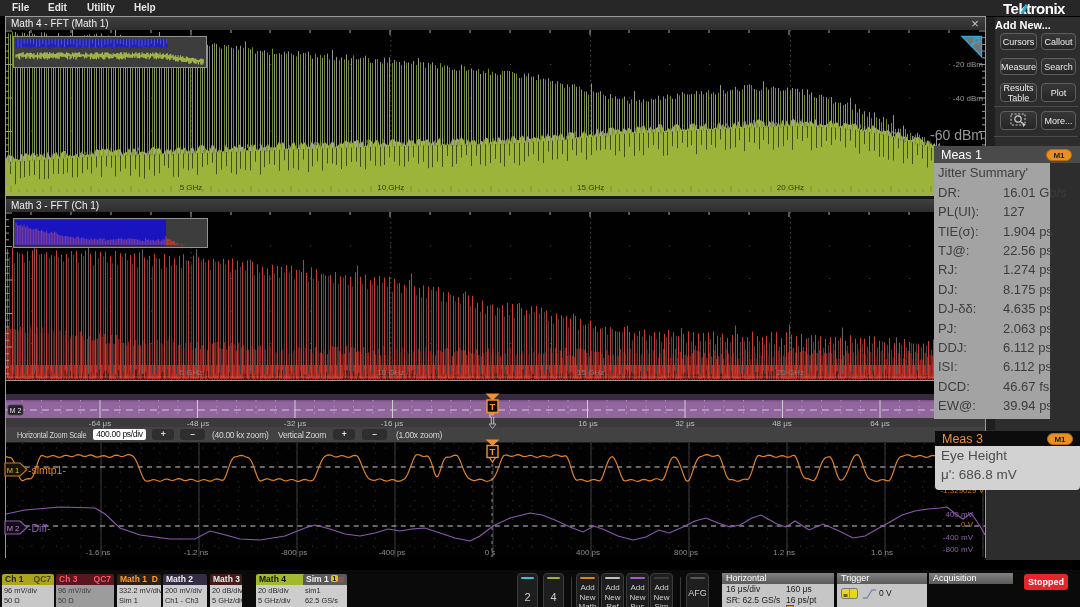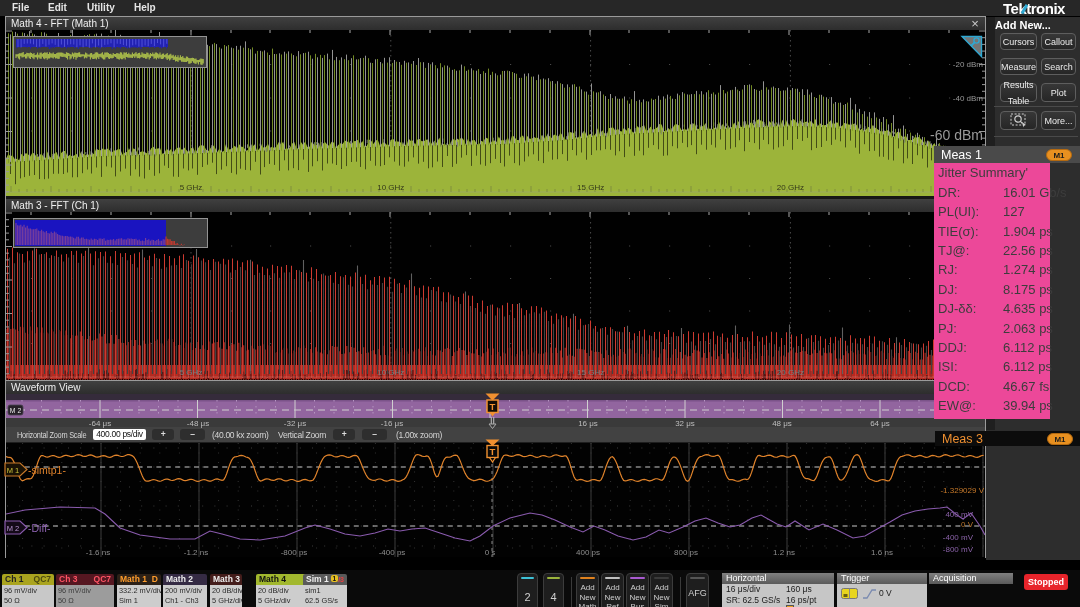--- a/index.html
+++ b/index.html
@@ -33,21 +33,21 @@
 
 <div class="abs" style="left:986px;top:17px;width:9px;height:413px;background:#1f1f1f"></div>
 <div class="abs" style="left:986px;top:430px;width:9px;height:130px;background:#2d2d2d"></div>
 <div class="abs" style="left:995px;top:17px;width:85px;height:543px;background:#2d2d2d;">
   <div class="abs" style="left:0;width:85px;top:2px;color:#fff;font-size:11px;font-weight:bold;">Add New...</div>
 </div>
 <div class="btn" style="left:1000px;top:33px;width:37px;height:17px">Cursors</div>
 <div class="btn" style="left:1041px;top:33px;width:35px;height:17px">Callout</div>
 <div class="btn" style="left:1000px;top:58px;width:37px;height:17px">Measure</div>
 <div class="btn" style="left:1041px;top:58px;width:35px;height:17px">Search</div>
-<div class="btn" style="left:1000px;top:83px;width:37px;height:19px;font-size:9px;line-height:16px;">Results<br>Table</div>
+<div class="btn" style="left:1000px;top:83px;width:37px;height:19px;font-size:9px;line-height:10px;">Results<br>Table</div>
 <div class="btn" style="left:1041px;top:83px;width:35px;height:19px">Plot</div>
 <div class="abs" style="left:994px;top:106px;width:84px;height:1px;background:#4a4a4a"></div>
 <div class="btn" style="left:1000px;top:111px;width:37px;height:19px">
 <svg width="18" height="15" viewBox="0 0 18 15">
       <rect x="1" y="1" width="14" height="11" fill="none" stroke="#cfcfcf" stroke-width="1" stroke-dasharray="2,1.6"></rect>
       <circle cx="8" cy="6" r="3.2" fill="none" stroke="#cfcfcf" stroke-width="1.2"></circle>
       <line x1="10.2" y1="8.2" x2="12.5" y2="10.5" stroke="#cfcfcf" stroke-width="1.2"></line>
       <path d="M12 9l4 3-2 .4-.6 2z" fill="#cfcfcf"></path>
     </svg>
 </div>
@@ -102,21 +102,20 @@
         <path d="M25 0v3 M65 0v3 M105 0v3 M145 0v3 M185 0v5 M225 0v3 M264 0v3 M304 0v3 M344 0v3 M384 0v5 M424 0v3 M464 0v3 M504 0v3 M544 0v3 M584 0v5 M623 0v3 M663 0v3 M703 0v3 M743 0v3 M783 0v5 M823 0v3 M863 0v3 M903 0v3 M943 0v3" stroke="#aaa" stroke-width="1" fill="none"></path>
         <line x1="0" y1="165" x2="979" y2="165" stroke="#c87a72" stroke-width="1" opacity="0.55"></line>
         <path d="M5 165v-6 M13 165v-3 M21 165v-3 M29 165v-3 M37 165v-3 M45 165v-6 M53 165v-3 M61 165v-3 M69 165v-3 M77 165v-3 M85 165v-6 M93 165v-3 M101 165v-3 M109 165v-3 M117 165v-3 M125 165v-6 M133 165v-3 M141 165v-3 M149 165v-3 M157 165v-3 M165 165v-6 M173 165v-3 M181 165v-3 M189 165v-3 M197 165v-3 M205 165v-6 M213 165v-3 M221 165v-3 M229 165v-3 M237 165v-3 M245 165v-6 M253 165v-3 M261 165v-3 M269 165v-3 M277 165v-3 M285 165v-6 M293 165v-3 M301 165v-3 M309 165v-3 M317 165v-3 M325 165v-6 M333 165v-3 M341 165v-3 M349 165v-3 M357 165v-3 M365 165v-6 M373 165v-3 M381 165v-3 M389 165v-3 M397 165v-3 M405 165v-6 M413 165v-3 M421 165v-3 M429 165v-3 M437 165v-3 M445 165v-6 M453 165v-3 M461 165v-3 M469 165v-3 M477 165v-3 M485 165v-6 M493 165v-3 M501 165v-3 M509 165v-3 M517 165v-3 M525 165v-6 M533 165v-3 M541 165v-3 M549 165v-3 M557 165v-3 M565 165v-6 M573 165v-3 M581 165v-3 M589 165v-3 M597 165v-3 M605 165v-6 M613 165v-3 M621 165v-3 M629 165v-3 M637 165v-3 M645 165v-6 M653 165v-3 M661 165v-3 M669 165v-3 M677 165v-3 M685 165v-6 M693 165v-3 M701 165v-3 M709 165v-3 M717 165v-3 M725 165v-6 M733 165v-3 M741 165v-3 M749 165v-3 M757 165v-3 M765 165v-6 M773 165v-3 M781 165v-3 M789 165v-3 M797 165v-3 M805 165v-6 M813 165v-3 M821 165v-3 M829 165v-3 M837 165v-3 M845 165v-6 M853 165v-3 M861 165v-3 M869 165v-3 M877 165v-3 M885 165v-6 M893 165v-3 M901 165v-3 M909 165v-3 M917 165v-3 M925 165v-6 M933 165v-3 M941 165v-3 M949 165v-3 M957 165v-3 M965 165v-6 M973 165v-3" stroke="#7e2a24" stroke-width="1" fill="none"></path>
         <text x="185" y="163" text-anchor="middle" font-family="Liberation Sans, sans-serif" font-size="8" fill="#7e7e7e">5 GHz</text>
         <text x="384.8" y="163" text-anchor="middle" font-family="Liberation Sans, sans-serif" font-size="8" fill="#7e7e7e">10 GHz</text>
         <text x="584.6" y="163" text-anchor="middle" font-family="Liberation Sans, sans-serif" font-size="8" fill="#7e7e7e">15 GHz</text>
         <text x="784.4" y="163" text-anchor="middle" font-family="Liberation Sans, sans-serif" font-size="8" fill="#7e7e7e">20 GHz</text>
         <path d="M0 1.0h6 M0 7.7h3 M0 14.4h3 M0 21.1h3 M0 27.8h3 M0 34.5h6 M0 41.2h3 M0 47.9h3 M0 54.6h3 M0 61.3h3 M0 68.0h6 M0 74.7h3 M0 81.4h3 M0 88.1h3 M0 94.8h3 M0 101.5h6 M0 108.2h3 M0 114.9h3 M0 121.6h3 M0 128.3h3 M0 135.0h6 M0 141.7h3 M0 148.4h3 M0 155.1h3 M0 161.8h3" stroke="#999" stroke-width="1" fill="none"></path>
       </svg>
   <div class="abs" style="left:0;top:363px;width:979px;height:1px;background:#9a9a9a"></div>
-  <div class="hdr" style="top:364px">Waveform View</div>
   <svg width="979" height="24" viewBox="0 0 979 24" style="position:absolute;left:0;top:377px">
         <rect width="979" height="24" fill="#352b3b"></rect>
         <rect x="0" y="6" width="979" height="18" fill="#92659f"></rect>
         <rect x="0" y="6" width="979" height="1.5" fill="#7b5389"></rect>
         <line x1="16.0" y1="6" x2="16.0" y2="24" stroke="#b694c2" stroke-width="1" stroke-dasharray="1.5,4.5"></line>
         <line x1="35.5" y1="6" x2="35.5" y2="24" stroke="#b694c2" stroke-width="1" stroke-dasharray="1.5,4.5"></line>
         <line x1="55.0" y1="6" x2="55.0" y2="24" stroke="#b694c2" stroke-width="1" stroke-dasharray="1.5,4.5"></line>
         <line x1="74.5" y1="6" x2="74.5" y2="24" stroke="#b694c2" stroke-width="1" stroke-dasharray="1.5,4.5"></line>
         <line x1="94.0" y1="6" x2="94.0" y2="24" stroke="#cfcfcf" stroke-width="1"></line>
         <line x1="113.5" y1="6" x2="113.5" y2="24" stroke="#b694c2" stroke-width="1" stroke-dasharray="1.5,4.5"></line>
@@ -329,21 +328,21 @@
 <rect x="4" y="6.5" width="11" height="12" fill="#0a0a0a" fill-opacity="0.85" stroke="#f09030" stroke-width="1.4"></rect>
 <text x="9.5" y="16" font-size="9.5" font-weight="bold" fill="#f09030" text-anchor="middle" font-family="Liberation Sans, sans-serif">T</text>
 <path d="M6.5 18.5h6l-3 4.5z" fill="#0a0a0a" stroke="#f09030" stroke-width="1.2"></path>
 </svg>
 
 <div class="abs" style="left:934px;top:146px;width:146px;height:273px;">
   <div class="abs" style="left:0;top:0;width:146px;height:17px;background:#4a4a4a;">
     <span class="abs" style="left:7px;top:1.5px;color:#fff;font-size:12.5px;">Meas 1</span>
     <span class="abs" style="left:112px;top:2.5px;width:26px;height:12px;background:#e89020;border:1px solid #b56a10;border-radius:6px;color:#1c1c1c;font-size:8px;font-weight:bold;text-align:center;line-height:12px;box-sizing:border-box;">M1</span>
   </div>
-  <div class="abs" style="left:0;top:17px;width:116px;height:256px;background:#ec4899;">
+  <div class="abs" style="left:0;top:17px;width:116px;height:256px;background:#a3a3a3;">
     <div class="m1row" style="top:2.0px">Jitter Summary'</div>
       <div class="m1row" style="top:22.0px">DR:<span style="position:absolute;left:65px">16.01 Gb/s</span></div>
       <div class="m1row" style="top:41.4px">PL(UI):<span style="position:absolute;left:65px">127</span></div>
       <div class="m1row" style="top:60.7px">TIE(σ):<span style="position:absolute;left:65px">1.904 ps</span></div>
       <div class="m1row" style="top:80.1px">TJ@:<span style="position:absolute;left:65px">22.56 ps</span></div>
       <div class="m1row" style="top:99.4px">RJ:<span style="position:absolute;left:65px">1.274 ps</span></div>
       <div class="m1row" style="top:118.8px">DJ:<span style="position:absolute;left:65px">8.175 ps</span></div>
       <div class="m1row" style="top:138.1px">DJ-δδ:<span style="position:absolute;left:65px">4.635 ps</span></div>
       <div class="m1row" style="top:157.5px">PJ:<span style="position:absolute;left:65px">2.063 ps</span></div>
       <div class="m1row" style="top:176.8px">DDJ:<span style="position:absolute;left:65px">6.112 ps</span></div>
@@ -351,20 +350,24 @@
       <div class="m1row" style="top:215.5px">DCD:<span style="position:absolute;left:65px">46.67 fs</span></div>
       <div class="m1row" style="top:234.9px">EW@:<span style="position:absolute;left:65px">39.94 ps</span></div>
   </div>
 </div>
 
 <div class="abs" style="left:935px;top:431px;width:145px;height:59px;">
   <div class="abs" style="left:0;top:0;width:145px;height:15px;background:#0c0c0c;">
     <span class="abs" style="left:7px;top:1px;color:#f09030;font-size:12.5px;">Meas 3</span>
     <span class="abs" style="left:112px;top:2px;width:26px;height:12px;background:#e89020;border:1px solid #b56a10;border-radius:6px;color:#1c1c1c;font-size:8px;font-weight:bold;text-align:center;line-height:12px;box-sizing:border-box;">M1</span>
   </div>
+  <div class="abs" style="left:0;top:15px;width:145px;height:44px;background:#d2d2d2;border-radius:0 0 4px 4px;color:#4d4d4d;font-size:13.5px;">
+    <div class="abs" style="left:6px;top:2px">Eye Height</div>
+    <div class="abs" style="left:6px;top:21px">μ': 686.8 mV</div>
+  </div>
 </div>
 <div class="abs" style="left:0;top:558px;width:1080px;height:49px;background:#0a0a0a;margin-top:12px;">
     <div class="badge" style="left:2px;top:4px;width:52px;">
       <div class="bh" style="background:#aaa41f;color:#222">Ch 1<span style="color:#4c4a10">QC7</span></div>
       <div class="bb" style="background:#c8c8c8;color:#2a2a2a">96 mV/div<br>50 Ω<br>25 GHz</div>
     </div>
     <div class="badge" style="left:56px;top:4px;width:58px;">
       <div class="bh" style="background:#561721;color:#ff5464">Ch 3<span style="color:#ff5464">QC7</span></div>
       <div class="bb" style="background:#9c9c9c;color:#3d3d3d">96 mV/div<br>50 Ω<br>25 GHz</div>
     </div>

